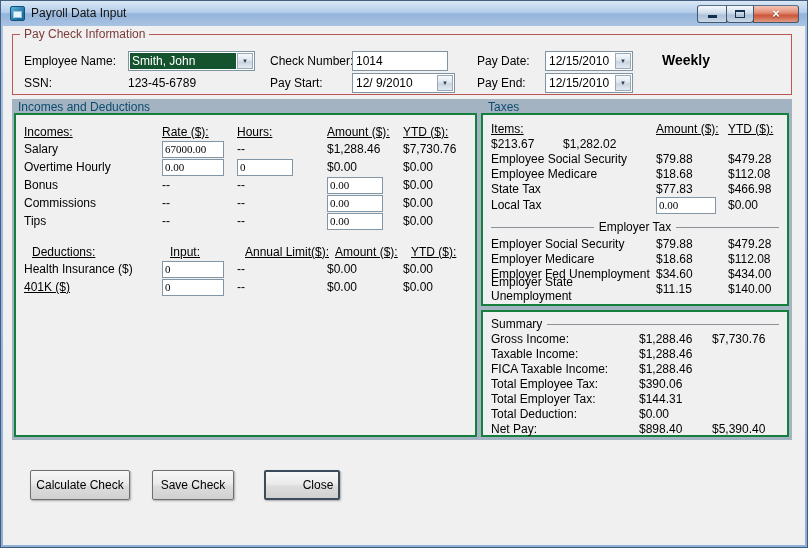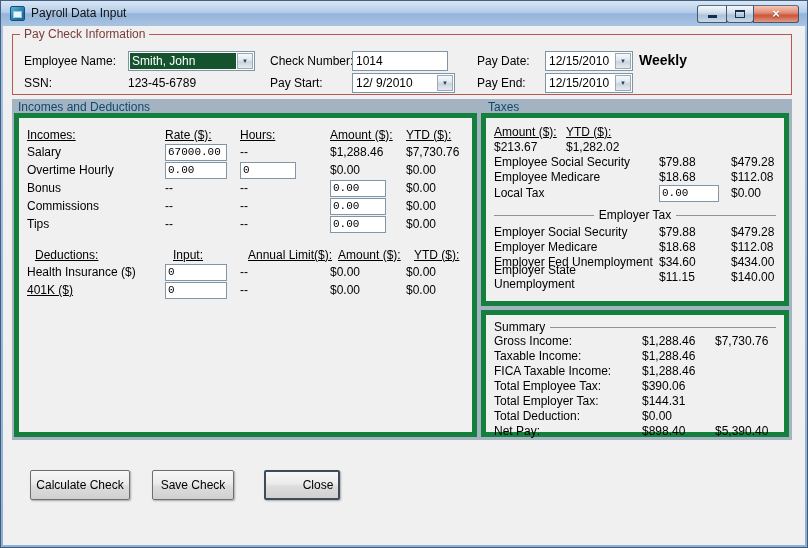--- a/index.html
+++ b/index.html
@@ -70,46 +70,46 @@
     width: 16px; margin: 1px; border: 1px solid #9aa9b7;
     background: linear-gradient(to bottom, #f5f8fb, #e0e7ee 45%, #c9d4df 55%, #e4eaf1);
     display: flex; align-items: center; justify-content: center;
     font-size: 6px; color: #2c3e50;
   }
   .freq { position: absolute; font-size: 14px; font-weight: bold; }
   
   .section-container { position: absolute; left: 9px; top: 73px; width: 780px; height: 341px; background: #a4b3c2; }
   .band-label { position: absolute; top: 1px; color: #0c4a6e; font-size: 12px; }
   .panel { position: absolute; background: #f0f0f0; border: 1px solid #7e8販; }
-  .panel { border: 5px solid #15803d; }
+  .panel { border: 2px solid #15803d; }
   .left-panel { left: 2px; top: 14px; width: 463px; height: 324px; padding: 8px 0 0 8px; }
   .taxes-panel { left: 469px; top: 14px; width: 308px; height: 193px; padding: 6px 0 0 8px; }
   .summary-panel { left: 469px; top: 211px; width: 308px; height: 127px; padding: 5px 8px 0 8px; }
   .u { text-decoration: underline; }
   
   .irow { display: flex; align-items: center; height: 17px; }
   .irow.inrow { height: 18px; }
   .c0 { width: 138px; } .c1 { width: 75px; } .c2 { width: 90px; } .c3 { width: 76px; } .c4 { flex: 1; }
   .tb {
     height: 17px; border: 1px solid #8396a5; background: #fff; padding: 0 2px;
-    font-family: Liberation Mono, monospace; font-size: 11px;
+    font-family: Liberation Serif, serif; font-size: 11px;
   }
   .w62 { width: 62px; } .w56 { width: 56px; } .w60 { width: 60px; }
   .ded-gap { margin-top: 13px; margin-left: 8px; }
   
   .trow { display: flex; align-items: center; height: 15px; }
   .trow.inrow { height: 18px; }
   .t0 { width: 165px; } .t1 { width: 72px; } .t2 { flex: 1; }
   .tax-sep { display: flex; align-items: center; height: 14px; margin: 6px 8px 2px 0; }
   .sep-line { flex: 1; border-top: 1px solid #8e9299; }
   .sep-text { padding: 0 5px; }
   
   .sum-h { display: flex; align-items: center; height: 14px; }
   .sum-line { flex: 1; border-top: 1px solid #8e9299; margin-left: 5px; }
-  .srow { display: flex; align-items: flex-start; height: 15px; }
+  .srow { display: flex; align-items: center; height: 15px; }
   .s0 { width: 148px; } .s1 { width: 73px; } .s2 { flex: 1; }
   
   .btn {
     position: absolute; height: 30px;
     font-family: "Liberation Sans", sans-serif; font-size: 12px; color: #000;
     background: linear-gradient(to bottom, #f7f7f7, #ebebeb 45%, #dddddd 55%, #d0d0d0);
     border: 1px solid #6e6e6e; border-radius: 2px;
     box-shadow: 1px 1px 2px rgba(0,0,0,.3);
     cursor: default;
   }
@@ -151,21 +151,21 @@
 
     <span class="lbl" style="left:267px;top:28px">Check Number:</span>
     <input class="tbox" style="left: 349px; top: 25px; width: 96px;" value="1014">
 
     <span class="lbl" style="left:474px;top:28px">Pay Date:</span>
     <div class="combo" style="left:542px;top:25px;width:88px">
       <span class="val">12/15/2010</span>
       <span class="dd">▼</span>
     </div>
 
-    <span class="freq" style="left:636px;top:26px">Weekly</span>
+    <span class="freq" style="left:659px;top:26px">Weekly</span>
 
     <span class="lbl" style="left:21px;top:50px">SSN:</span>
     <span class="lbl" style="left:125px;top:50px">123-45-6789</span>
 
     <span class="lbl" style="left:267px;top:50px">Pay Start:</span>
     <div class="combo" style="left:349px;top:47px;width:103px">
       <span class="val">12/ 9/2010</span>
       <span class="dd">▼</span>
     </div>
 
@@ -241,36 +241,42 @@
           <span class="c0 u">401K  ($)</span>
           <span class="c1"><input class="tb w62" value="0" style=""></span>
           <span class="c2">--</span>
           <span class="c3">$0.00</span>
           <span class="c4">$0.00</span>
         </div>
       </div>
 
       <div class="panel taxes-panel">
         <div class="trow">
+          <span class="t0 u">Items:</span>
           <span class="t1 u">Amount ($):</span>
           <span class="t2 u">YTD ($):</span>
         </div>
         <div class="trow">
           <span class="t1">$213.67</span>
           <span class="t2">$1,282.02</span>
         </div>
         <div class="trow">
           <span class="t0">Employee Social Security</span>
           <span class="t1">$79.88</span>
           <span class="t2">$479.28</span>
         </div>
         <div class="trow">
           <span class="t0">Employee Medicare</span>
           <span class="t1">$18.68</span>
           <span class="t2">$112.08</span>
+        </div>
+        <div class="trow">
+          <span class="t0">State Tax</span>
+          <span class="t1">$77.83</span>
+          <span class="t2">$466.98</span>
         </div>
         <div class="trow inrow">
           <span class="t0">Local Tax</span>
           <span class="t1"><input class="tb w60" value="0.00" style=""></span>
           <span class="t2">$0.00</span>
         </div>
         <div class="tax-sep">
           <span class="sep-line"></span>
           <span class="sep-text">Employer Tax</span>
           <span class="sep-line"></span>

